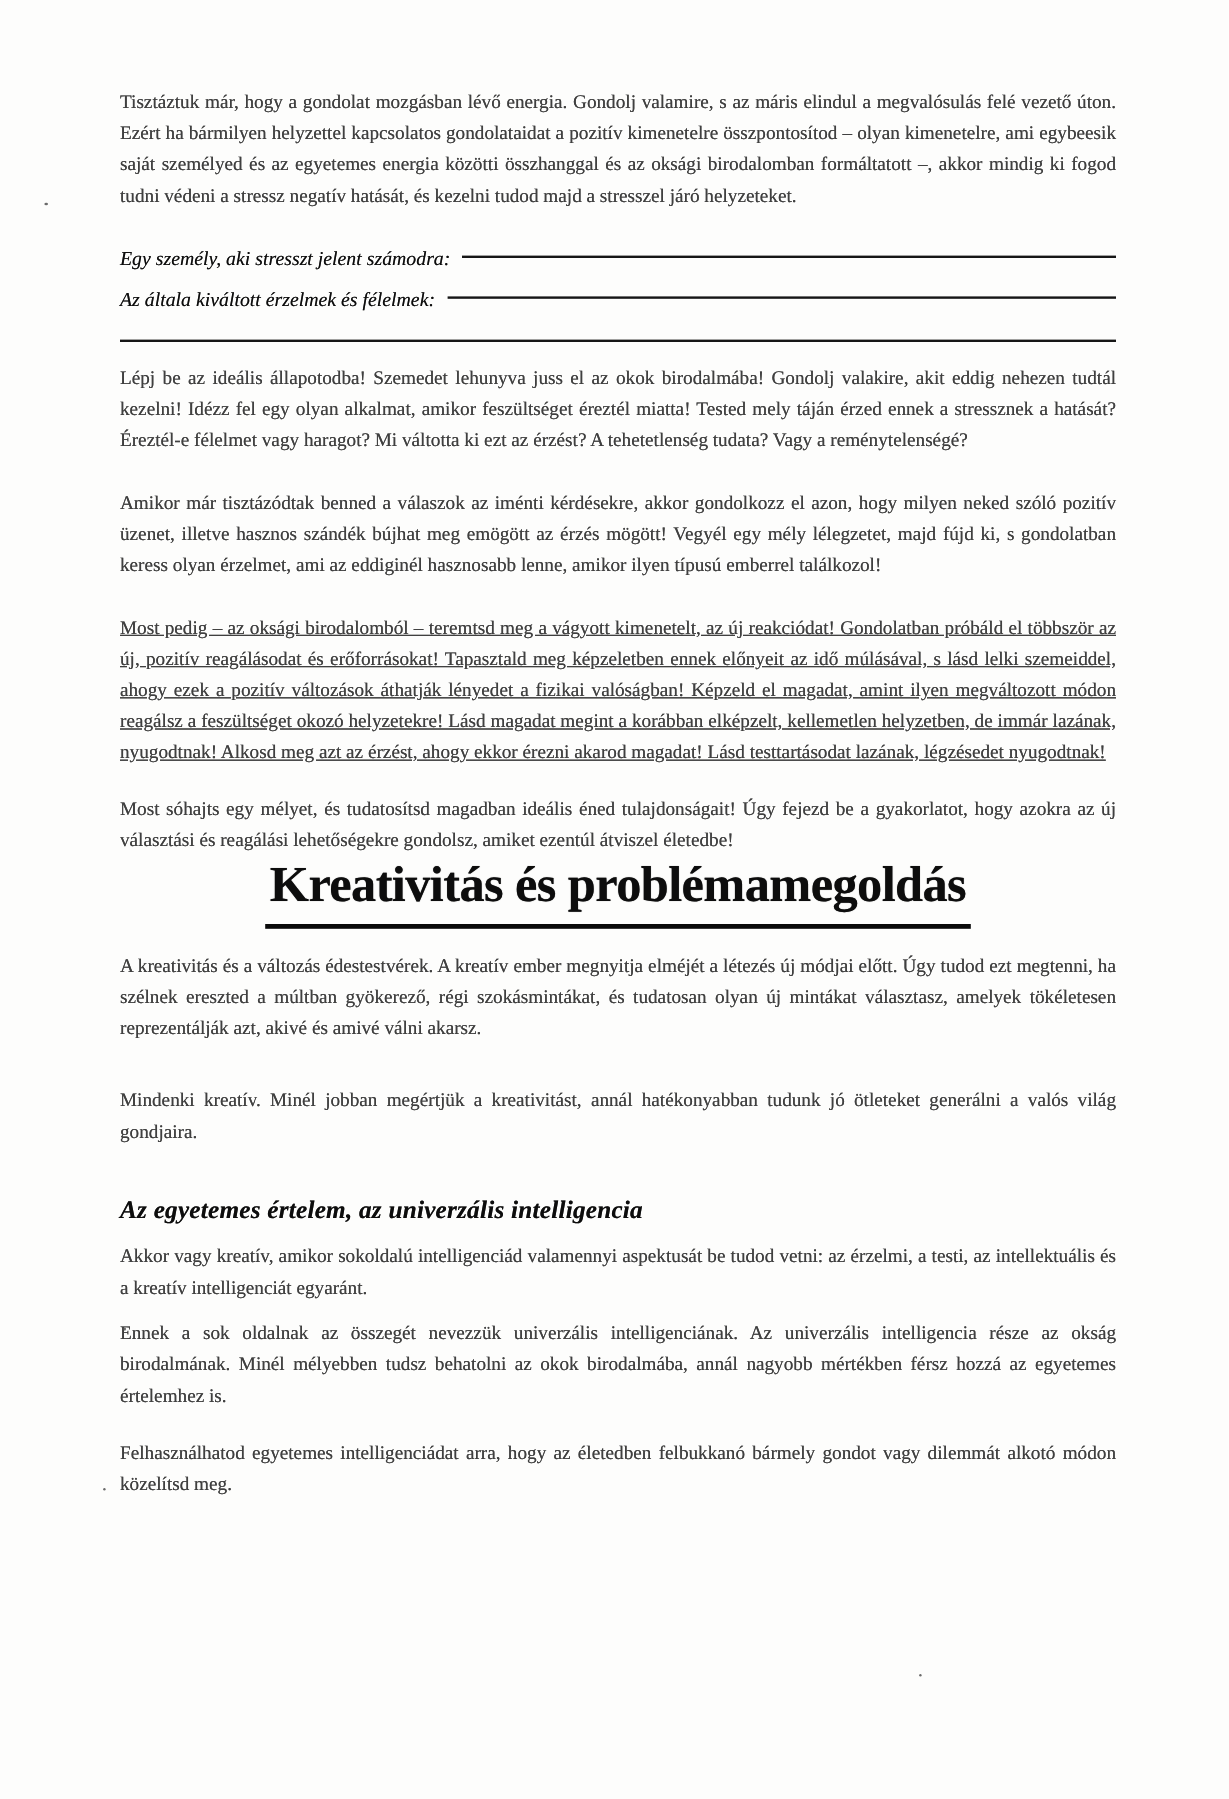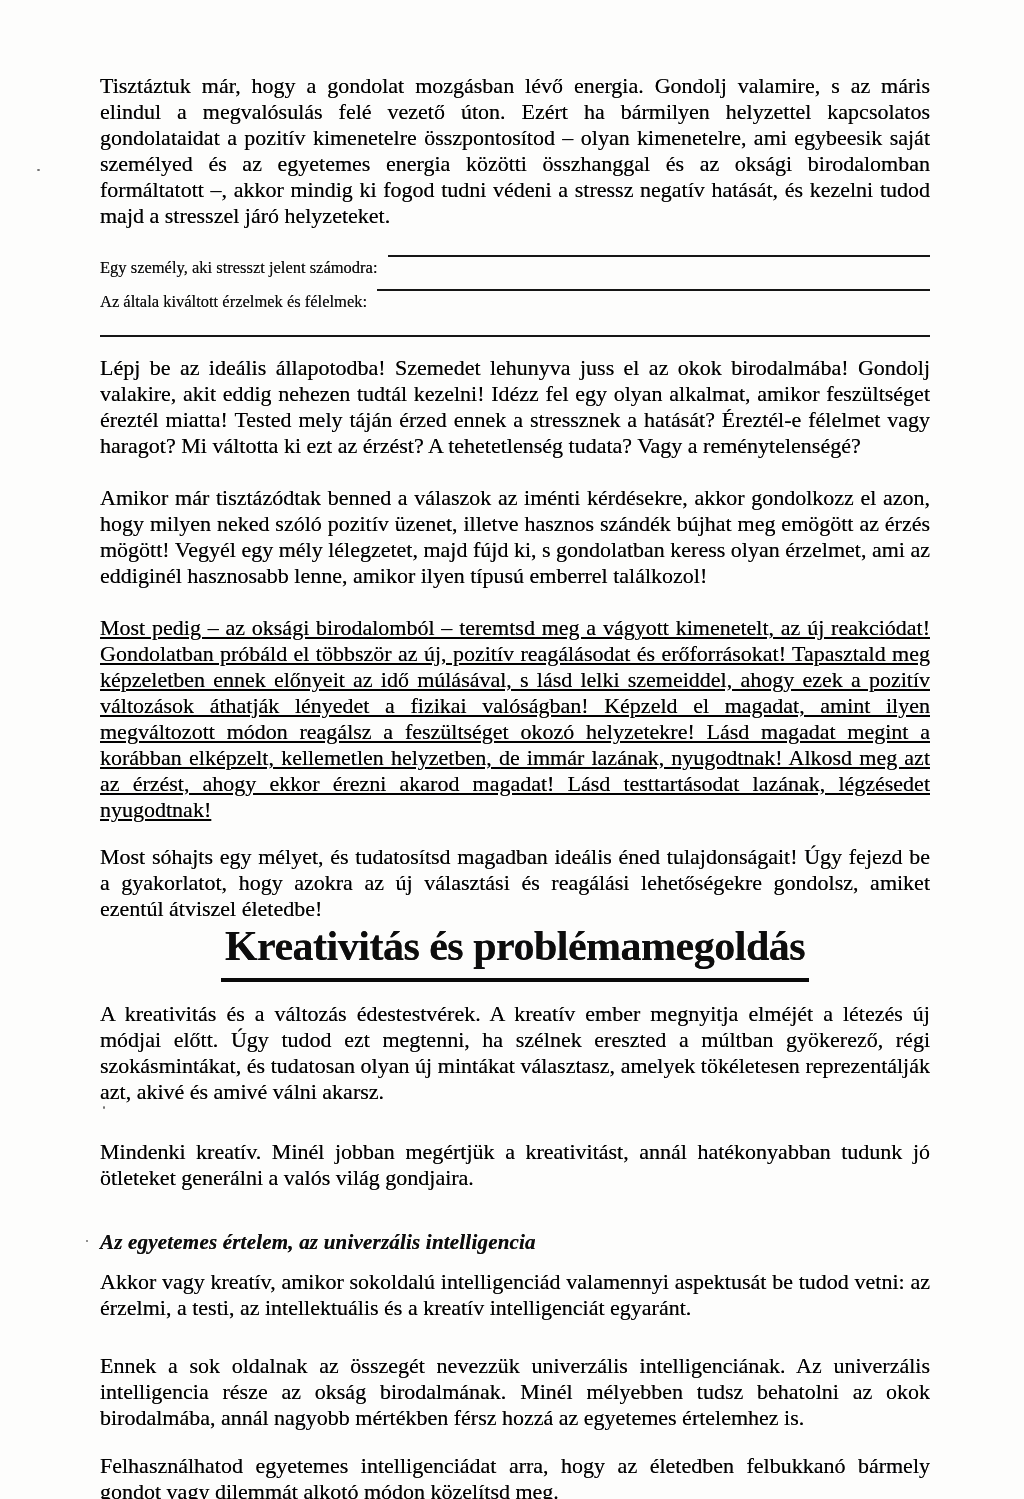--- a/index.html
+++ b/index.html
@@ -10,40 +10,41 @@
     background: #fdfdfc;
     color: #0d0d0d;
     font-family: "Liberation Serif", "DejaVu Serif", serif;
     overflow: hidden;
   }
   .content {
     padding: 73px 94px 0 100px; 
   }
   .body-par {
     margin: 0;
-    font-size: 22px;
+    font-size: 16px;
     line-height: 26px;
     text-align: justify;
     text-shadow: 0 0 0.5px rgba(0,0,0,0.65);
-    color: #000000;
+    color: #404040;
   }
   .exercise-heading {
     margin: 34px 0 0 0;
     font-size: 23px;
     line-height: 30px;
     font-weight: bold;
     letter-spacing: 0.2px;
     text-shadow: 0 0 0.6px rgba(0,0,0,0.7);
   }
   .field-row {
     display: flex;
-    align-items: flex-start;
+    align-items: center;
     height: 26px;
     font-size: 16.5px;
     line-height: 26px;
+    font-style: italic;
   }
   .field-row.first { margin-top: 26px; }
   .field-row.second { margin-top: 8px; }
   .field-label {
     white-space: nowrap;
     text-shadow: 0 0 0.5px rgba(0,0,0,0.65);
   }
   .fill-line {
     flex: 1;
     margin-left: 10px;
@@ -78,21 +79,21 @@
   .section-heading {
     margin: 36px 0 0 0;
     font-size: 21px;
     line-height: 30px;
     font-weight: bold;
     font-style: italic;
     letter-spacing: 0.2px;
     text-shadow: 0 0 0.5px rgba(0,0,0,0.7);
   }
   .mt-p8 { margin-top: 12px; }
-  .mt-p9 { margin-top: 32px; }
+  .mt-p9 { margin-top: 12px; }
   .mt-p10 { margin-top: 22px; }
   .page-number {
     position: absolute;
     left: 0; right: 0;
     top: 1426px;
     text-align: center;
     font-size: 19px;
     color: #111;
     text-shadow: 0 0 0.5px rgba(0,0,0,0.6);
   }

